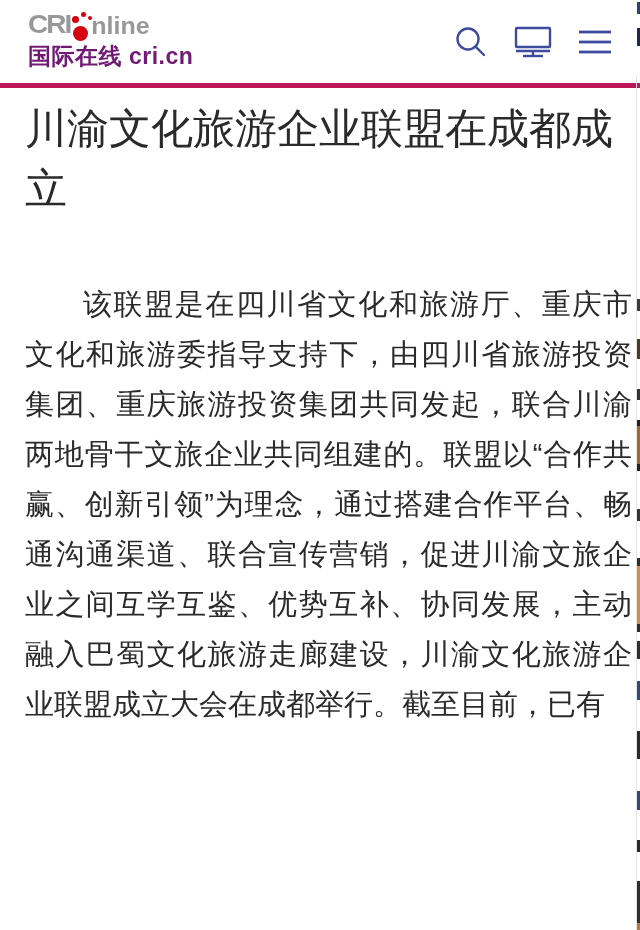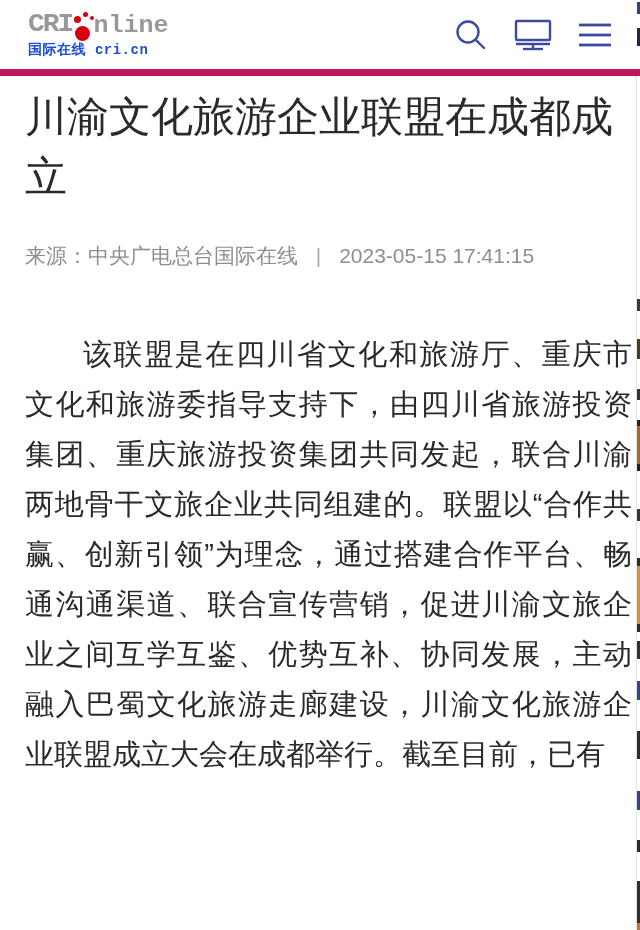--- a/index.html
+++ b/index.html
@@ -8,44 +8,43 @@
     --meta-color:#8e8e8e;
   }
   *{box-sizing:border-box;}
   html,body{margin:0;padding:0;}
   body{
     width:640px;height:930px;overflow:hidden;background:#ffffff;
     font-family:"Liberation Sans",sans-serif;position:relative;
   }
   
   .site-header{
-    height:76px;width:100%;background:#ffffff;
-    border-bottom:7px solid #be185d;
+    height:88px;width:100%;background:#ffffff;
+    border-bottom:5px solid #be185d;
     display:flex;align-items:center;justify-content:space-between;
     padding:0 26px 0 28px;
-    font-family:Liberation Mono, monospace;
   }
   .logo{display:block;text-decoration:none;cursor:pointer;}
   .logo-top{position:relative;display:flex;align-items:baseline;line-height:1;height:30px;}
   .logo-cri{
     font-size:28px;font-weight:700;color:#98989b;letter-spacing:-2px;
     transform:scaleY(0.92);
   }
   .logo-nline{
     font-size:25px;font-weight:600;color:#98989b;letter-spacing:0px;
     transform:scaleY(0.95);
   }
   .logo-dots{position:relative;display:inline-block;width:17px;height:16px;margin:0 1px 0 3px;align-self:flex-end;}
   .logo-dots .d{position:absolute;border-radius:50%;background:#d7000f;}
   .d1{width:15px;height:15px;left:0;bottom:0;}
   .d2{width:7px;height:7px;left:-1px;top:-9px;}
   .d3{width:5px;height:5px;left:8px;top:-13px;}
   .d4{width:4px;height:4px;left:15px;top:-9px;}
   .logo-sub{
-    margin-top:3px;font-size:14px;font-weight:700;color:#1d4ed8;letter-spacing:0.5px;
+    margin-top:3px;font-size:23px;font-weight:700;color:#701a75;letter-spacing:0.5px;
   }
   .header-icons{display:flex;align-items:center;gap:24px;}
   .hicon{
     background:none;border:none;padding:0;margin:0;cursor:pointer;
     width:38px;height:38px;display:flex;align-items:center;justify-content:center;
   }
   .hicon svg{display:block;}
   
   .article{padding:0 11px 0 25px;}
   .article-title{
@@ -107,25 +106,20 @@
         <line x1="1" y1="13" x2="33" y2="13"></line>
         <line x1="1" y1="23" x2="33" y2="23"></line>
       </svg>
     </button>
   </div>
 </header>
 
 <main class="article">
   <h1 class="article-title">川渝文化旅游企业联盟在成都成立</h1>
 
-  <div class="article-meta">
-    <span>来源：</span><span>中央广电总台国际在线</span>
-    <span class="sep">|</span>
-    <span>2023-05-15 17:41:15</span>
-  </div>
 
   <div class="article-body">
     <p>该联盟是在四川省文化和旅游厅、重庆市文化和旅游委指导支持下，由四川省旅游投资集团、重庆旅游投资集团共同发起，联合川渝两地骨干文旅企业共同组建的。联盟以“合作共赢、创新引领”为理念，通过搭建合作平台、畅通沟通渠道、联合宣传营销，促进川渝文旅企业之间互学互鉴、优势互补、协同发展，主动融入巴蜀文化旅游走廊建设，川渝文化旅游企业联盟成立大会在成都举行。截至目前，已有</p>
   </div>
 </main>
 
 <div class="edge">
   <div class="edge-track"></div>
   <div id="edge-frags">
       <div class="edge-frag" style="top: 2px; height: 12px; background: rgb(46, 63, 124);"></div>

